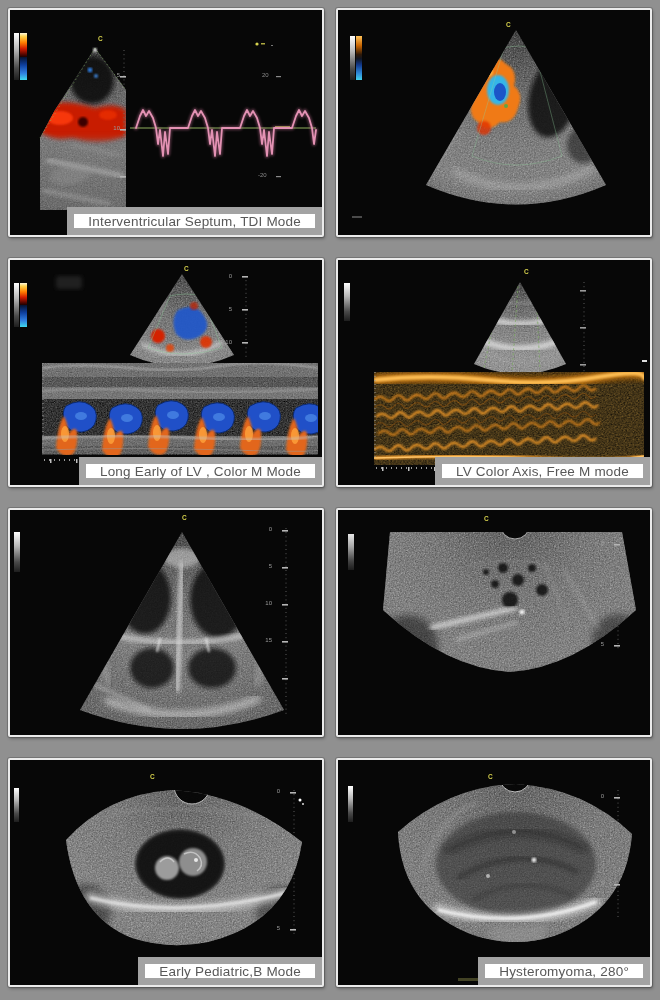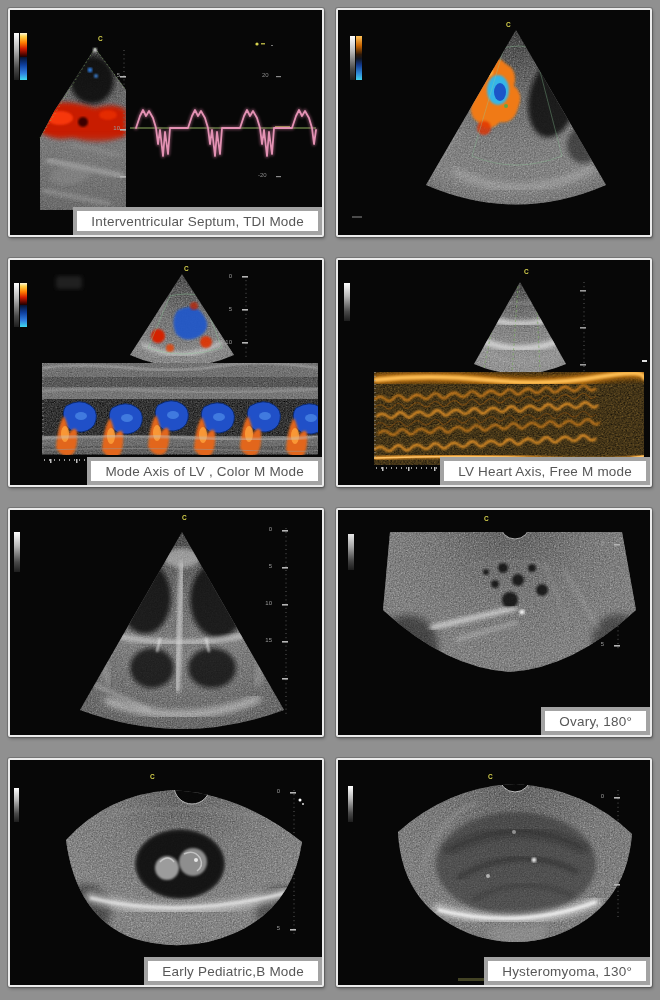--- a/index.html
+++ b/index.html
@@ -10,21 +10,21 @@
     font-family:"Liberation Sans",sans-serif;position:relative;overflow:hidden;
   }
   .card{
     position:relative;background:#070707;border:2px solid #ebebeb;border-radius:2px;
     box-shadow:0 0 0 1px rgba(0,0,0,.18),1px 2px 3px rgba(0,0,0,.28);
     overflow:hidden;margin:0;
   }
   .card svg.scan{display:block;width:312px;height:225px;}
   .cap{
     position:absolute;right:0;bottom:0;height:28px;box-sizing:border-box;
-    background:#ffffff;border:4px solid #a3a3a3;display:flex;align-items:center;
+    background:#ffffff;border:7px solid #a3a3a3;display:flex;align-items:center;
     justify-content:center;padding:0 14px;font-size:13.5px;letter-spacing:.2px;
     color:#585858;white-space:nowrap;
   }
   .cmark{position:absolute;color:#d5d04c;font-size:6.5px;font-weight:bold;line-height:1;}
   .rlab{position:absolute;font-size:6px;line-height:1;color:#9a9a9a;width:14px;text-align:right;}
   .vlab{position:absolute;font-size:6px;line-height:1;color:#8a8a8a;}
 </style>
 </head>
 <body>
 
@@ -266,21 +266,21 @@
       <rect x="4" y="23" width="5" height="44" fill="url(#gsV)"></rect>
       <g>
         <rect x="10" y="23" width="7" height="22" fill="url(#hotV)"></rect>
         <rect x="10" y="45" width="7" height="22" fill="url(#coldV)"></rect>
       </g>
     </svg>
     <span class="cmark" style="left:174px;top:6px">C</span>
     <span class="rlab" style="left:208px;top:13px">0</span>
     <span class="rlab" style="left:208px;top:46px">5</span>
     <span class="rlab" style="left:208px;top:79px">10</span>
-    <figcaption class="cap">Mode Axis of LV , Color M Mode</figcaption>
+    <figcaption class="cap">Long Early of LV , Color M Mode</figcaption>
   </figure>
 
   <figure class="card">
     <svg class="scan" viewBox="0 0 312 225">
       <defs>
         <clipPath id="c4">
             <path d="M182,22 L136,104 Q182,124 228,104 Z"></path>
           </clipPath>
         <clipPath id="c4s">
             <rect x="36" y="112" width="270" height="93"></rect>
@@ -322,21 +322,21 @@
       <g>
         <line x1="246" y1="22" x2="246" y2="112" stroke="#6f6f6f" stroke-width=".8" stroke-dasharray="1 3.2"></line>
         <rect x="242" y="30" width="6" height="1.6" fill="#9a9a9a"></rect>
         <rect x="242" y="67" width="6" height="1.6" fill="#9a9a9a"></rect>
         <rect x="242" y="104" width="6" height="1.6" fill="#9a9a9a"></rect>
       </g>
       <rect x="6" y="23" width="6" height="38" fill="url(#gsV)"></rect>
       <rect x="304" y="100" width="5" height="2" fill="#e0e0e0"></rect>
     </svg>
     <span class="cmark" style="left:186px;top:9px">C</span>
-    <figcaption class="cap">LV Heart Axis, Free M mode</figcaption>
+    <figcaption class="cap">LV Color Axis, Free M mode</figcaption>
   </figure>
 
   <figure class="card">
     <svg class="scan" viewBox="0 0 312 225">
       <defs>
         <clipPath id="c5">
             <path d="M172,22 L70,200 Q172,238 274,200 Z"></path>
           </clipPath>
         <radialGradient id="g5" gradientUnits="userSpaceOnUse" cx="172" cy="22" r="205">
           <stop offset="0" stop-color="#111111"></stop>
@@ -420,21 +420,20 @@
       <g>
         <line x1="280" y1="28" x2="280" y2="140" stroke="#6f6f6f" stroke-width=".8" stroke-dasharray="1 3.2"></line>
         <rect x="276" y="34" width="6" height="1.6" fill="#b5b5b5"></rect>
         <rect x="276" y="135" width="6" height="1.6" fill="#b5b5b5"></rect>
       </g>
       <rect x="10" y="24" width="6" height="36" fill="url(#gsV)" opacity=".9"></rect>
     </svg>
     <span class="cmark" style="left:146px;top:6px">C</span>
     <span class="rlab" style="left:252px;top:30px">0</span>
     <span class="rlab" style="left:252px;top:131px">5</span>
-    <figcaption class="cap">Ovary, 180°</figcaption>
   </figure>
 
   <figure class="card">
     <svg class="scan" viewBox="0 0 312 225">
       <defs>
         <clipPath id="c7">
             <path d="M56,80 Q98,34 162,30 Q232,34 292,82 Q280,162 198,182 Q160,190 122,178 Q66,156 56,80 Z"></path>
           </clipPath>
         <radialGradient id="g7" gradientUnits="userSpaceOnUse" cx="172" cy="28" r="190">
           <stop offset="0" stop-color="#3a3a3a"></stop>
@@ -515,16 +514,16 @@
         <line x1="280" y1="30" x2="280" y2="160" stroke="#6f6f6f" stroke-width=".8" stroke-dasharray="1 3.2"></line>
         <rect x="276" y="37" width="6" height="1.6" fill="#b5b5b5"></rect>
         <rect x="276" y="124" width="6" height="1.6" fill="#b5b5b5"></rect>
       </g>
       <rect x="10" y="26" width="5" height="36" fill="url(#gsV)"></rect>
       <rect x="120" y="218" width="60" height="3" fill="#6b6b38" opacity=".6"></rect>
     </svg>
     <span class="cmark" style="left:150px;top:14px">C</span>
     <span class="rlab" style="left:252px;top:33px">0</span>
     <span class="rlab" style="left:252px;top:120px">5</span>
-    <figcaption class="cap">Hysteromyoma, 130°</figcaption>
+    <figcaption class="cap">Hysteromyoma, 280°</figcaption>
   </figure>
 
 </div>
 
 </body></html>

